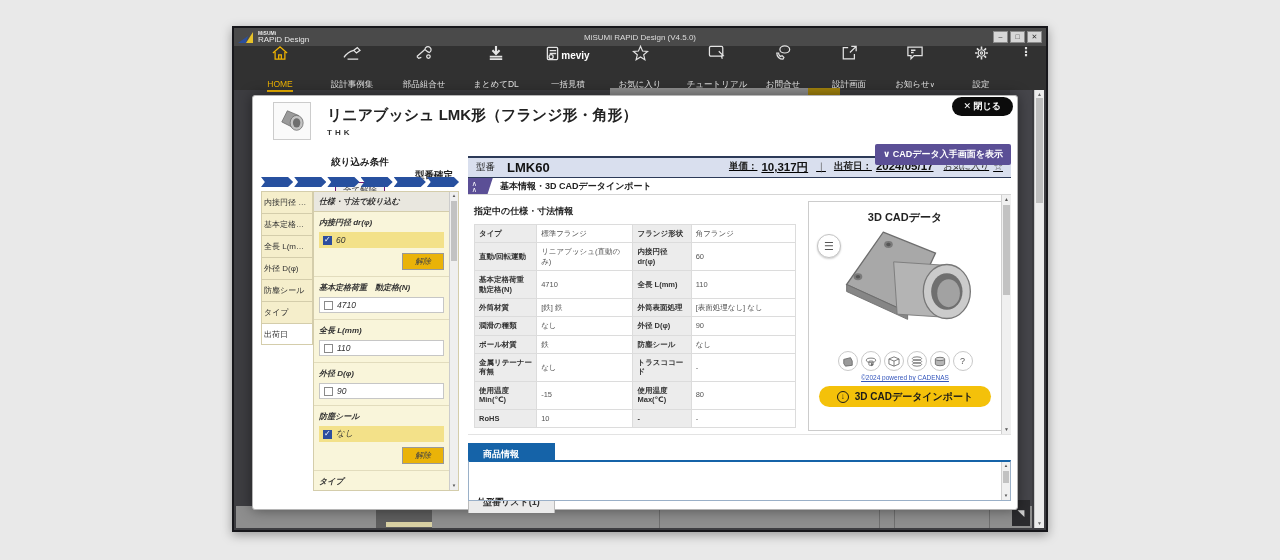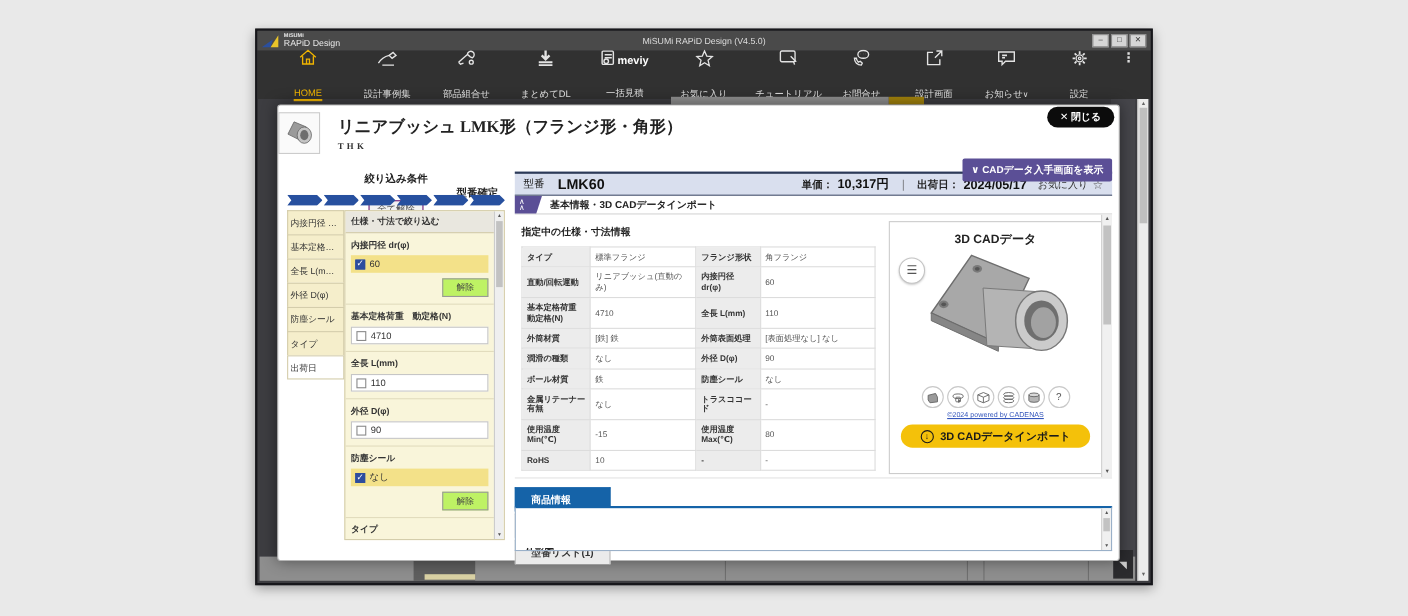--- a/index.html
+++ b/index.html
@@ -45,61 +45,61 @@
   .win-scroll { position:absolute; right:2px; top:62px; bottom:2px; width:10px; background:#ececec; border-left:1px solid #c9c9c9; }
   .win-scroll .thumb { position:absolute; left:1px; right:1px; top:8px; height:105px; background:#bfbfbf; }
   .win-scroll .ar { position:absolute; left:0; right:0; height:9px; font-size:5px; color:#666; text-align:center; line-height:9px; }
   .win-scroll .ar.up::after{content:"▲";} .win-scroll .ar.dn{bottom:0;} .win-scroll .ar.dn::after{content:"▼";}
 
   
   .dialog { position:absolute; left:18px; top:67px; width:766px; height:415px; background:#fff; border:1px solid #b5b5b5; border-radius:3px; box-shadow:0 0 14px rgba(0,0,0,.45); }
   .close-btn { position:absolute; top:1px; right:4px; background:#0c0c0c; color:#fff; font-size:9px; font-weight:bold; padding:3px 12px; border-radius:10px; cursor:pointer; z-index:5; }
   .cad-toggle { position:absolute; top:48px; right:6px; background:#5b4f96; color:#fff; font-size:9px; font-weight:bold; padding:4px 8px; border-radius:2px; cursor:pointer; z-index:5; }
 
-  .prod-head { position:absolute; left:0; top:6px; height:46px; display:flex;font-family:Liberation Serif, serif; }
+  .prod-head { position:absolute; left:20px; top:6px; height:46px; display:flex; }
   .prod-thumb { width:38px; height:38px; border:1px solid #ccc; background:#fafafa; display:flex; align-items:center; justify-content:center; }
   .prod-meta { margin-left:16px; padding-top:4px; }
   .prod-title { font-size:15px; font-weight:bold; color:#222; }
   .prod-brand { font-size:8px; letter-spacing:3px; color:#333; font-weight:bold; margin-top:3px; }
 
   
   .filter { position:absolute; left:8px; top:60px; width:198px; height:340px; }
   .f-head { display:flex; align-items:center; height:18px;flex-direction:column; }
   .f-title { font-size:9.5px; font-weight:bold; color:#222; }
   .f-confirm { font-size:9.5px; font-weight:bold; color:#222; margin-left:auto; margin-right:6px; cursor:pointer; }
   .f-clearall { font-size:8.5px; background:#f2f2f2; border:1px solid #701a75; padding:2px 7px; cursor:pointer; color:#444; }
   .f-arrows { display:flex; gap:1px; height:10px; margin:3px 0 4px 0; }
   .f-arrows .arw { flex:1; background:#27509f; clip-path:polygon(0 0,84% 0,100% 50%,84% 100%,0 100%,12% 50%); }
   .f-body { display:flex; height:300px; }
   .f-cats { width:52px; }
   .f-cat { font-size:8px; color:#333; background:#f5eecb; border:1px solid #d4cdab; border-bottom:none; padding:5px 2px; height:22px; white-space:nowrap; overflow:hidden; cursor:pointer; }
   .f-cat:last-child { border-bottom:1px solid #d4cdab; background:#fff; }
-  .f-panel { flex:1; background:#f9f5da; border:1px solid #d4cdab; position:relative; overflow:hidden; padding-right:9px; }
+  .f-panel { flex:1; background:#f9f5da; border:1px solid #d4cdab; position:relative; overflow:hidden; padding-right:9px;font-style:italic; }
   .fp-scroll { position:absolute; right:0; top:0; bottom:0; width:9px; background:#efefef; border-left:1px solid #ccc; }
   .fp-scroll .thumb { position:absolute; left:1px; right:1px; top:9px; height:60px; background:#c2c2c2; }
   .fp-scroll .ar { position:absolute; left:0; right:0; height:8px; font-size:4.5px; color:#555; text-align:center; line-height:8px; }
   .fp-scroll .ar.up::after{content:"▲";} .fp-scroll .ar.dn{bottom:0;} .fp-scroll .ar.dn::after{content:"▼";}
   .fp-header { background:#e9e7df; font-size:8px; font-weight:bold; color:#333; padding:4px 5px; border-bottom:1px solid #d4cdab; }
   .fp-group { padding:5px 5px 6px 5px; border-bottom:1px solid #e2dcbd; }
   .fp-label { font-size:8px; font-weight:bold; color:#333; margin-bottom:4px; }
   .fp-opt { display:flex; align-items:center; gap:4px; height:16px; padding:0 4px; font-size:8.5px; color:#333; cursor:pointer; }
   .fp-opt.hl { background:#f3e189; }
   .fp-opt.boxed { background:#fff; border:1px solid #c6c6c6; }
   .cb { width:9px; height:9px; border:1px solid #8a8a8a; background:#fff; display:inline-block; position:relative; flex:none; }
   .cb.checked { background:#2d4d9e; border-color:#2d4d9e; }
   .cb.checked::after { content:"✓"; position:absolute; left:0px; top:-2px; color:#fff; font-size:8px; font-weight:bold; }
   .fp-clear-row { display:flex; justify-content:flex-end; margin-top:5px; }
-  .fp-clear { font-size:8px; background:#bef264; border:1px solid #999; padding:2px 12px; color:#444; cursor:pointer; }
+  .fp-clear { font-size:8px; background:#eab308; border:1px solid #999; padding:2px 12px; color:#444; cursor:pointer; }
 
   
   .main { position:absolute; left:215px; top:60px; width:543px; height:350px; }
   .model-bar { height:22px; background:#d9dfee; border-top:2px solid #2c3a58; border-bottom:1px solid #2c3a58; display:flex; align-items:center; padding:0 8px; }
   .mb-label { font-size:9.5px; font-weight:normal; color:#222;text-align:center; }
   .mb-code { font-size:13px; font-weight:bold; color:#111; margin-left:12px; }
-  .mb-right { margin-left:auto; display:flex; align-items:flex-end; gap:4px; }
+  .mb-right { margin-left:auto; display:flex; align-items:flex-start; gap:4px;text-decoration:underline; }
   .mb-k { font-size:9.5px; font-weight:bold; color:#222; }
   .mb-v { font-size:11.5px; font-weight:bold; color:#111; }
   .mb-div { font-size:10px; color:#555; margin:0 4px; }
   .mb-fav { font-size:9px; color:#333; margin-left:6px; cursor:pointer; }
   .mb-star { font-size:11px; color:#555; cursor:pointer; }
 
   .sec-hdr { height:17px; display:flex; align-items:center; border-bottom:1px solid #d5d5d5; background:#fff; overflow:hidden; }
   .sec-chev { width:30px; height:17px; background:#5b4f96; transform:skewX(-18deg); margin-left:-8px; display:flex; align-items:center; justify-content:center; cursor:pointer; }
   .sec-chev span { transform:skewX(18deg); color:#fff; font-size:7px; line-height:6px; display:block; text-align:center; }
   .sec-title { font-size:9px; font-weight:bold; color:#222; margin-left:10px; }

